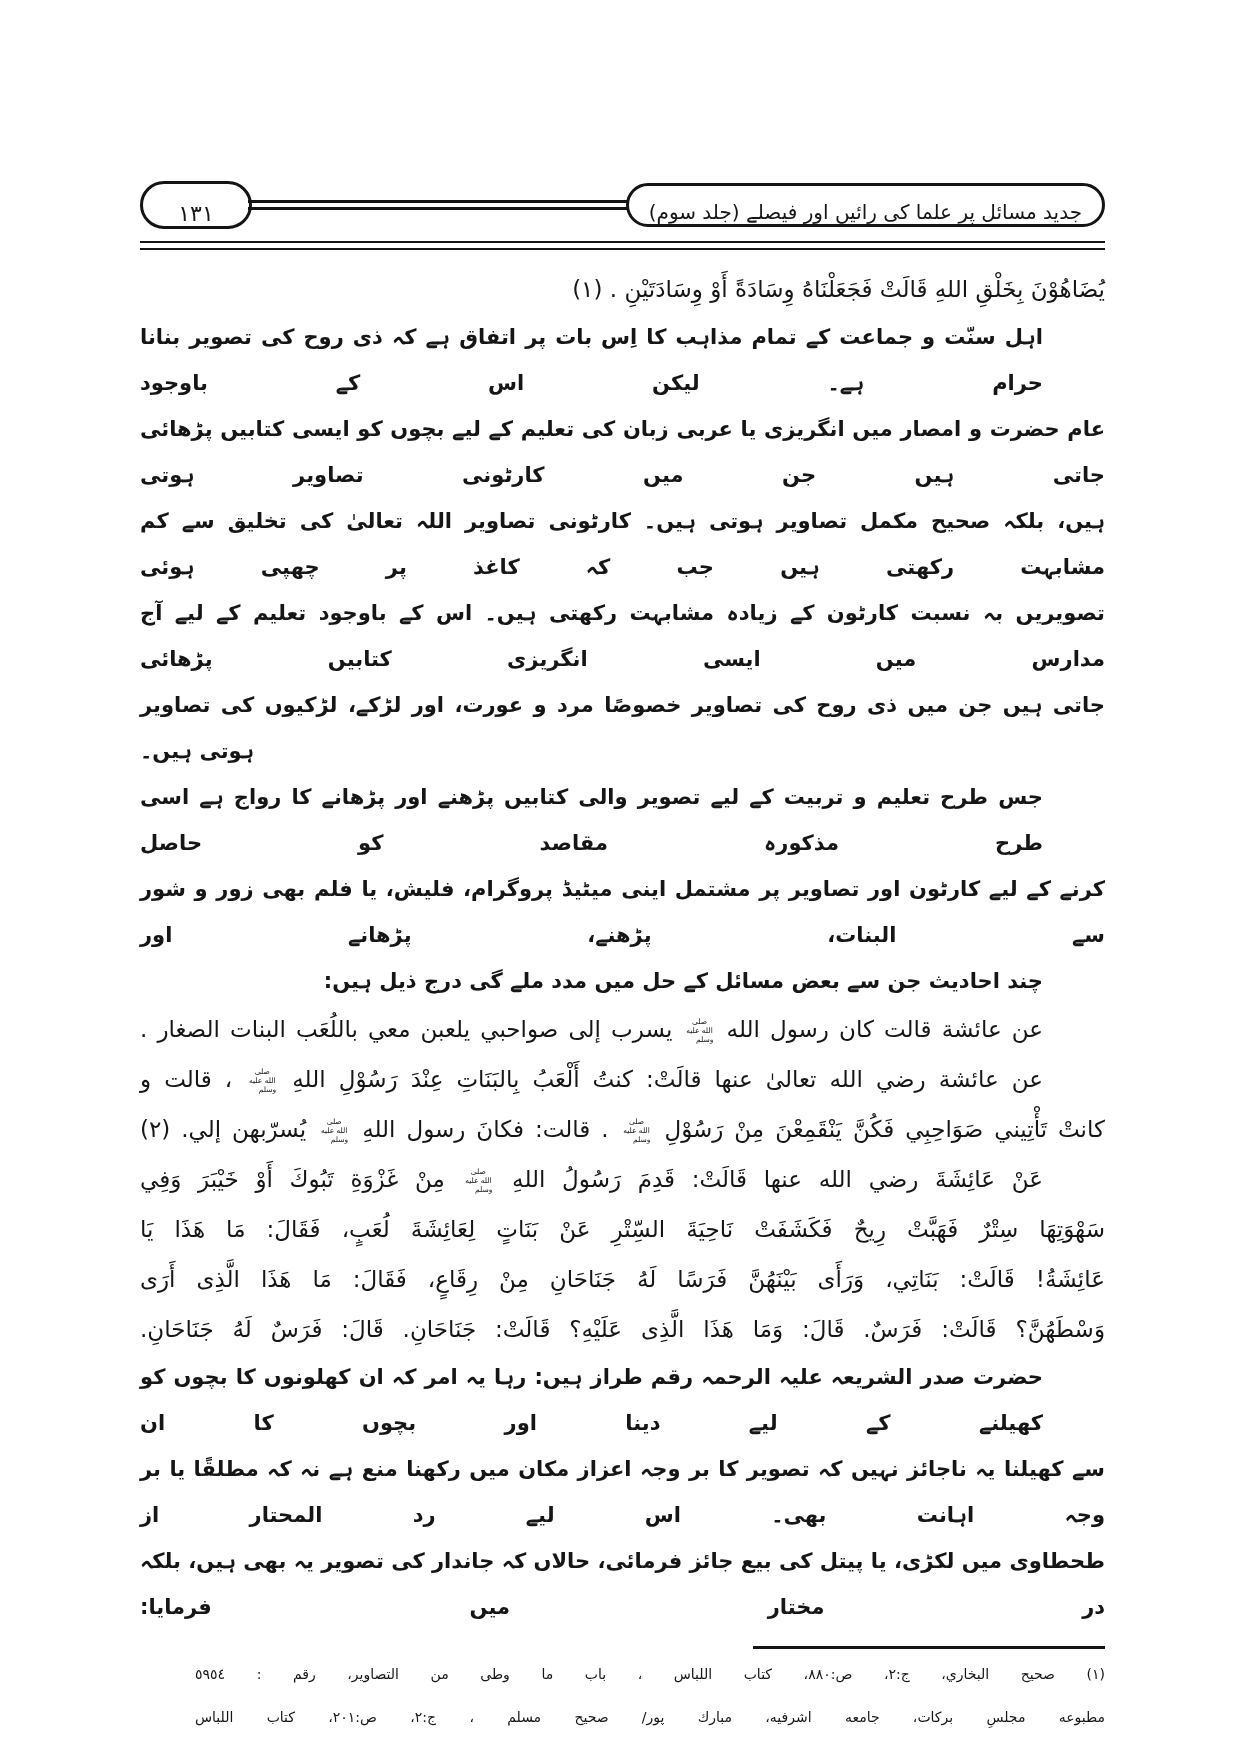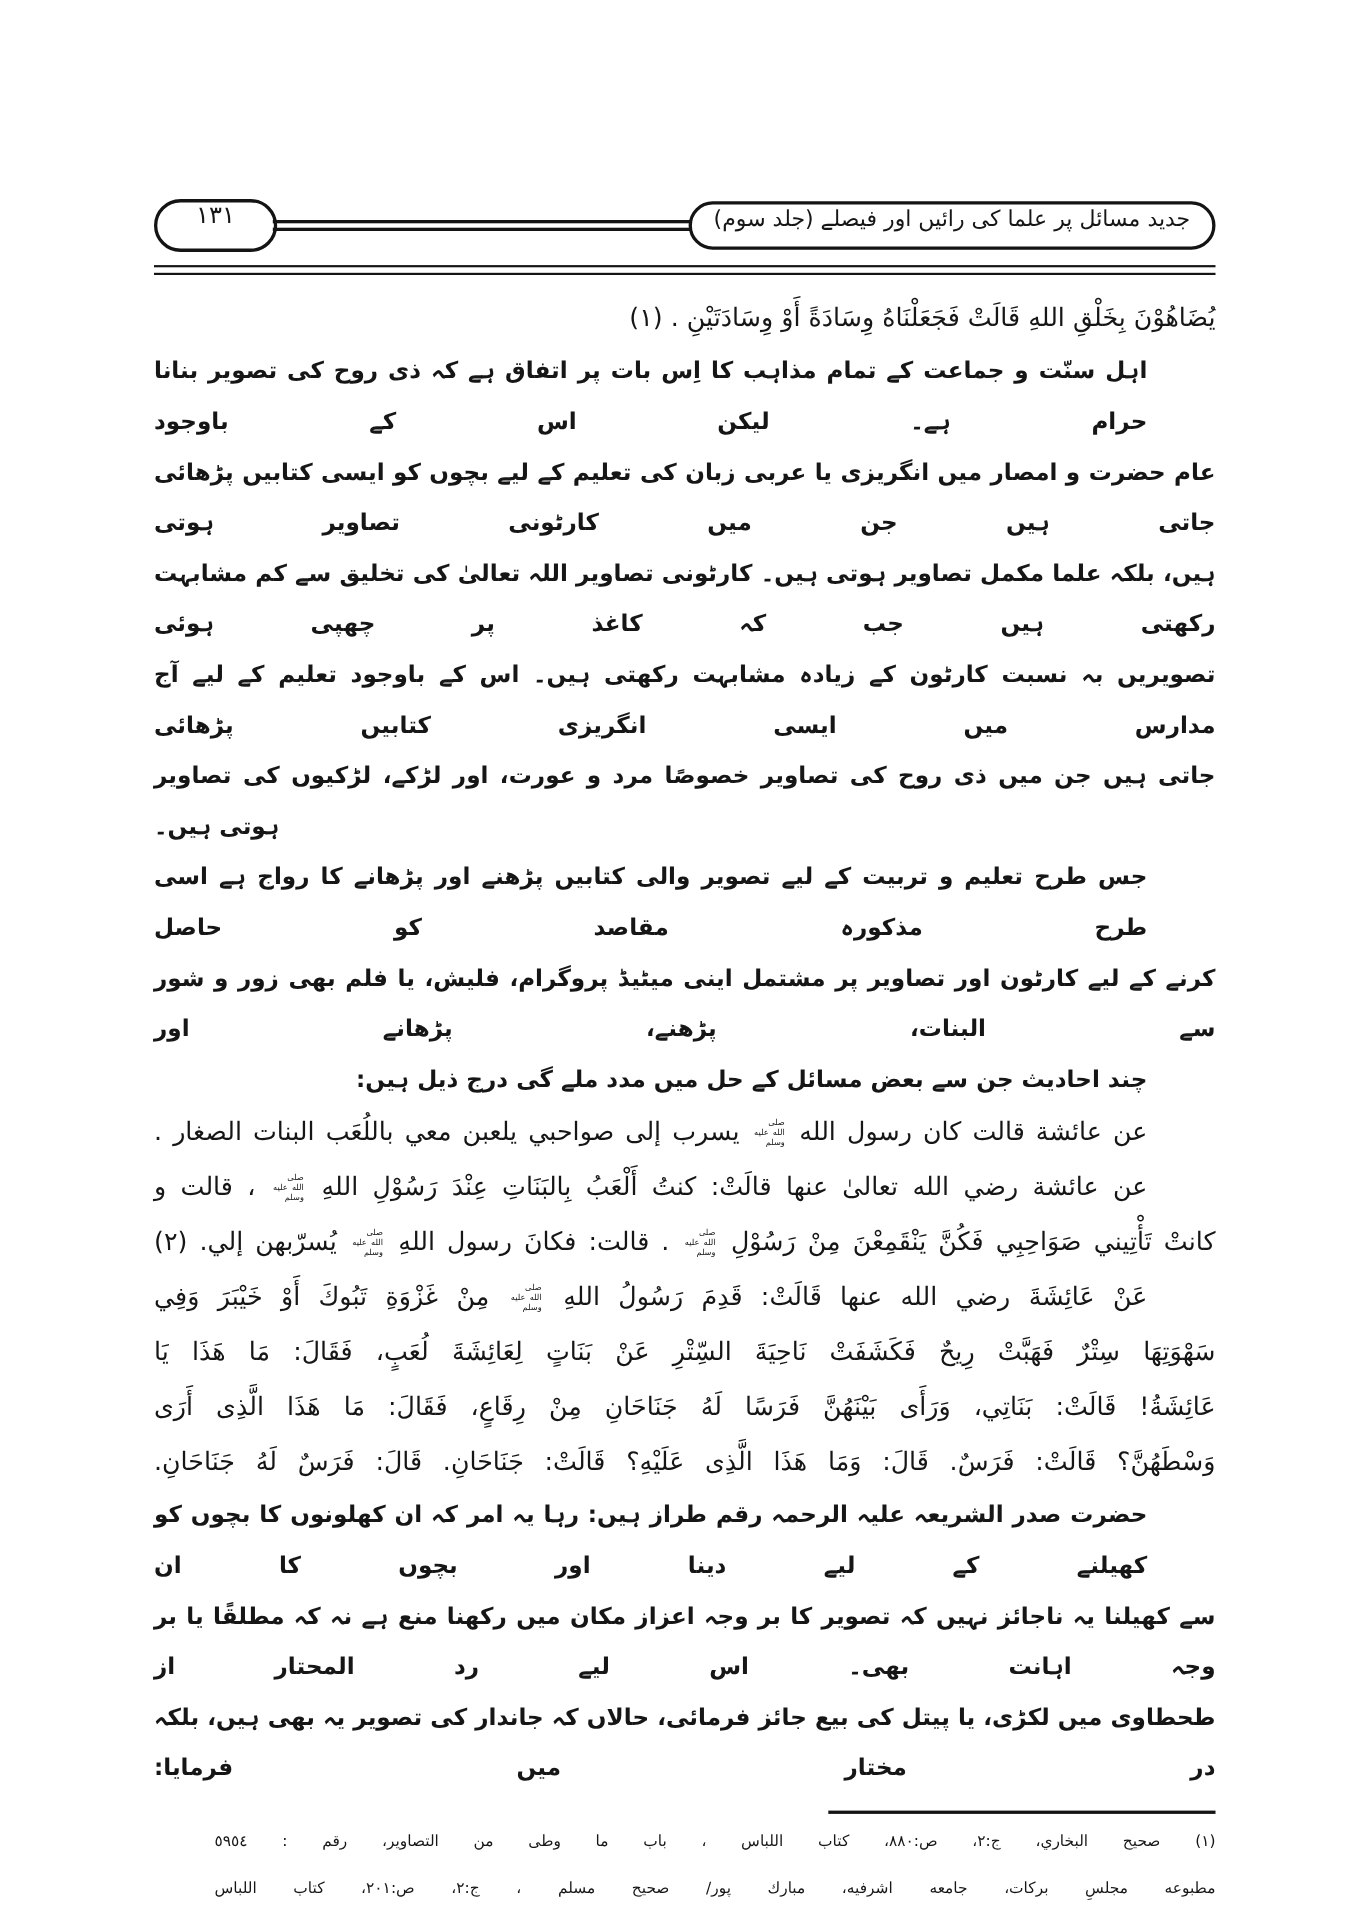--- a/index.html
+++ b/index.html
@@ -19,21 +19,21 @@
   }
   
   .header{
     display:flex;align-items:center;
     direction:ltr;
     height:54px;
   }
   .pill{
     border:3px solid #141414;
     border-radius:30px;
-    display:flex;align-items:flex-start;justify-content:center;
+    display:flex;align-items:flex-end;justify-content:center;
     background:#fff;
     box-sizing:border-box;
   }
   .pill-num{
     width:112px;height:48px;
     font-size:22px;
   }
   .header-rule{
     flex:1;
     height:4px;
@@ -75,20 +75,21 @@
   .arabic .line{
     font-size:23px;
     line-height:50px;
   }
   
   .saw{
     display:inline-block;
     width:28px;
     font-size:7.5px;
     line-height:1.2;
+    text-align:center;
     vertical-align:middle;
     margin:0 3px;
     white-space:normal;
   }
   
   .fn-sep{
     width:352px;
     border-top:3px solid #141414;
     margin:16px 0 4px auto; 
   }
@@ -119,21 +120,21 @@
 
     <div class="sep-double"></div>
 
     <div class="body">
         <div class="block arabic">
           <div class="line align-right">يُضَاهُوْنَ بِخَلْقِ اللهِ قَالَتْ فَجَعَلْنَاهُ وِسَادَةً أَوْ وِسَادَتَيْنِ . (١)</div>
         </div>
         <div class="block urdu">
           <div class="line indent">اہل سنّت و جماعت کے تمام مذاہب کا اِس بات پر اتفاق ہے کہ ذی روح کی تصویر بنانا حرام ہے۔ لیکن اس کے باوجود</div>
           <div class="line">عام حضرت و امصار میں انگریزی یا عربی زبان کی تعلیم کے لیے بچوں کو ایسی کتابیں پڑھائی جاتی ہیں جن میں کارٹونی تصاویر ہوتی</div>
-          <div class="line">ہیں، بلکہ علما مکمل تصاویر ہوتی ہیں۔ کارٹونی تصاویر اللہ تعالیٰ کی تخلیق سے کم مشابہت رکھتی ہیں جب کہ کاغذ پر چھپی ہوئی</div>
+          <div class="line">ہیں، بلکہ صحیح مکمل تصاویر ہوتی ہیں۔ کارٹونی تصاویر اللہ تعالیٰ کی تخلیق سے کم مشابہت رکھتی ہیں جب کہ کاغذ پر چھپی ہوئی</div>
           <div class="line">تصویریں بہ نسبت کارٹون کے زیادہ مشابہت رکھتی ہیں۔ اس کے باوجود تعلیم کے لیے آج مدارس میں ایسی انگریزی کتابیں پڑھائی</div>
           <div class="line align-left">جاتی ہیں جن میں ذی روح کی تصاویر خصوصًا مرد و عورت، اور لڑکے، لڑکیوں کی تصاویر ہوتی ہیں۔</div>
         </div>
         <div class="block urdu">
           <div class="line indent">جس طرح تعلیم و تربیت کے لیے تصویر والی کتابیں پڑھنے اور پڑھانے کا رواج ہے اسی طرح مذکورہ مقاصد کو حاصل</div>
           <div class="line">کرنے کے لیے کارٹون اور تصاویر پر مشتمل اینی میٹیڈ پروگرام، فلیش، یا فلم بھی زور و شور سے البنات، پڑھنے، پڑھانے اور</div>
         </div>
         <div class="block urdu">
           <div class="line align-right indent">چند احادیث جن سے بعض مسائل کے حل میں مدد ملے گی درج ذیل ہیں:</div>
         </div>

